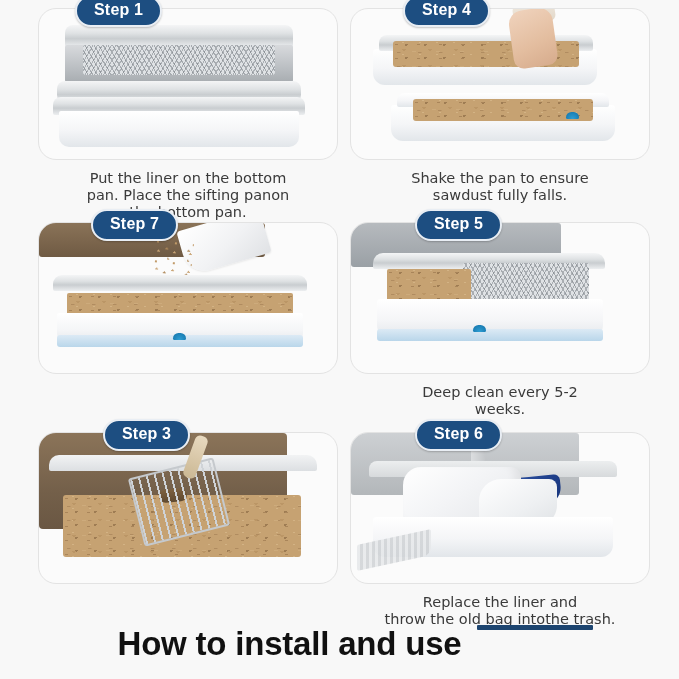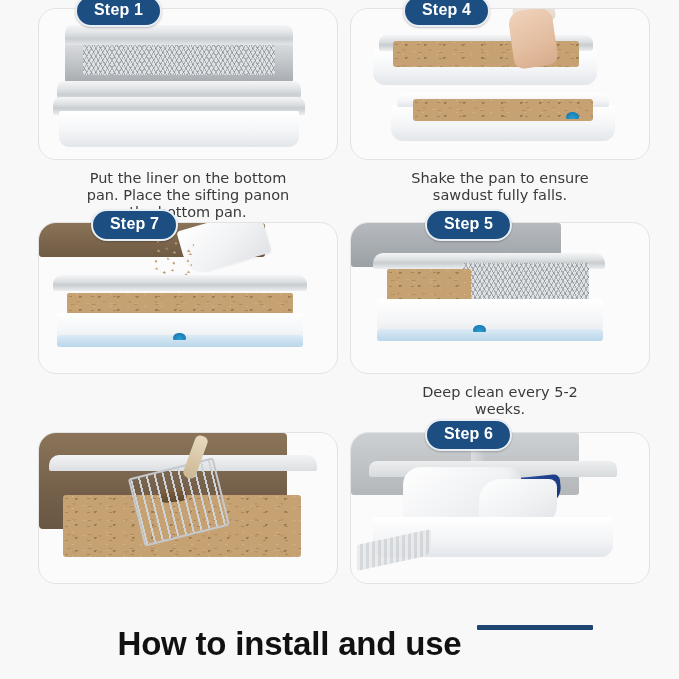--- a/index.html
+++ b/index.html
@@ -62,21 +62,21 @@
     font-weight: bold;
     letter-spacing: .2px;
     padding: 5px 17px 6px 17px;
     border-radius: 20px;
     box-shadow: 0 1px 2px rgba(0,0,0,.22);
     white-space: nowrap;
     line-height: 1.05;
   }
   .badge.pos-a { left: 36px; }
   .badge.pos-b { left: 52px; }
-  .badge.pos-c { left: 74px; }
+  .badge.pos-c { left: 64px; }
 
   
   .caption {
     margin-top: 10px;
     text-align: center;
     color: #3a3a3a;
     font-size: 14.5px;
     line-height: 1.18;
     font-family: "DejaVu Sans", sans-serif;
     white-space: pre-line;
@@ -385,39 +385,42 @@
       <div class="card-inner">
         <div class="scene">
           <div class="pan s3-lip"></div>
           <div class="s3-in"></div>
           <div class="litter s3-litter" style="position:absolute;"></div>
           <div class="s3-poop"></div>
           <div class="s3-scoop"></div>
           <div class="s3-handle"></div>
         </div>
       </div>
+      <div class="badge pos-c">Step 3</div>
     </div>
   </div>
 
   <div class="step col-r row-3">
     <div class="card">
       <div class="card-inner">
         <div class="scene">
           <div class="s6-pole"></div>
           <div class="pan s6-lip"></div>
           <div class="s6-in"></div>
           <div class="s6-blue"></div>
           <div class="s6-bag"></div>
           <div class="s6-bag2"></div>
           <div class="pan white-plastic s6-body"></div>
           <div class="s6-vent"></div>
         </div>
       </div>
       <div class="badge pos-c">Step 6</div>
     </div>
+    <div class="caption">Replace the liner and
+throw the old bag intothe trash.</div>
   </div>
 
 </div>
 
 <div class="footer">
   <div class="footer-title">How to install and use</div>
   <div class="footer-rule"></div>
 </div>
 
 </body></html>

